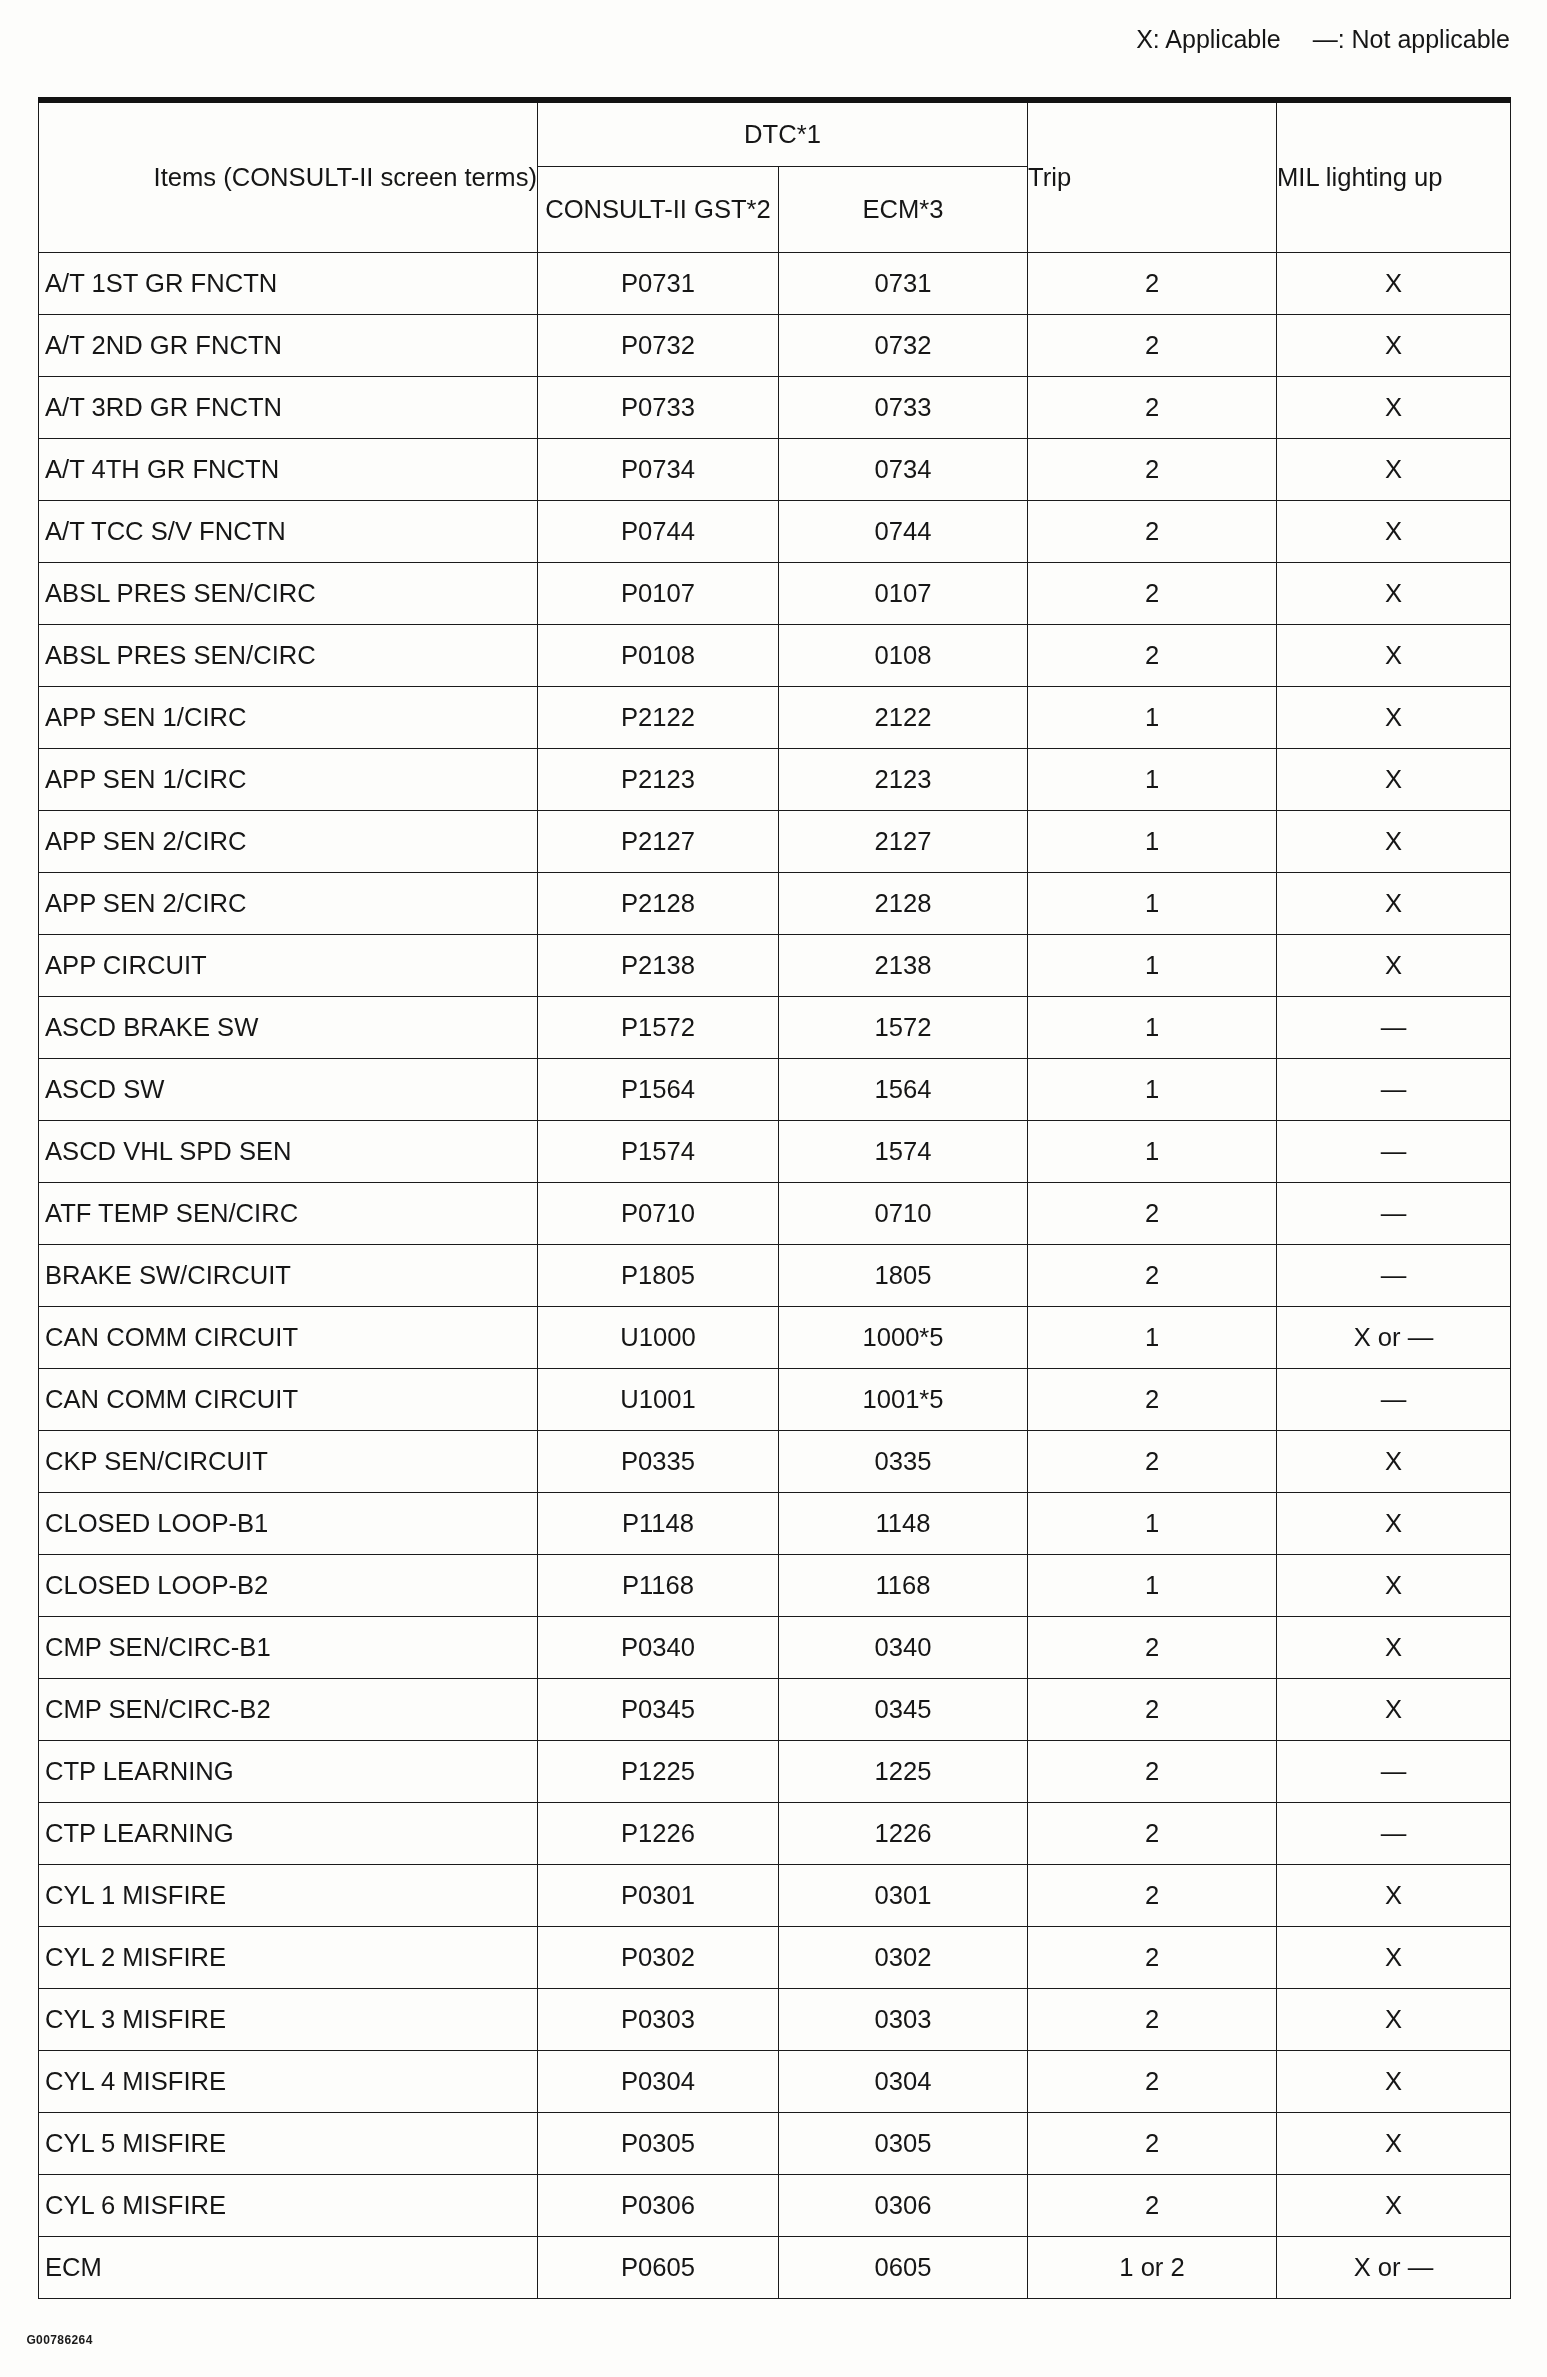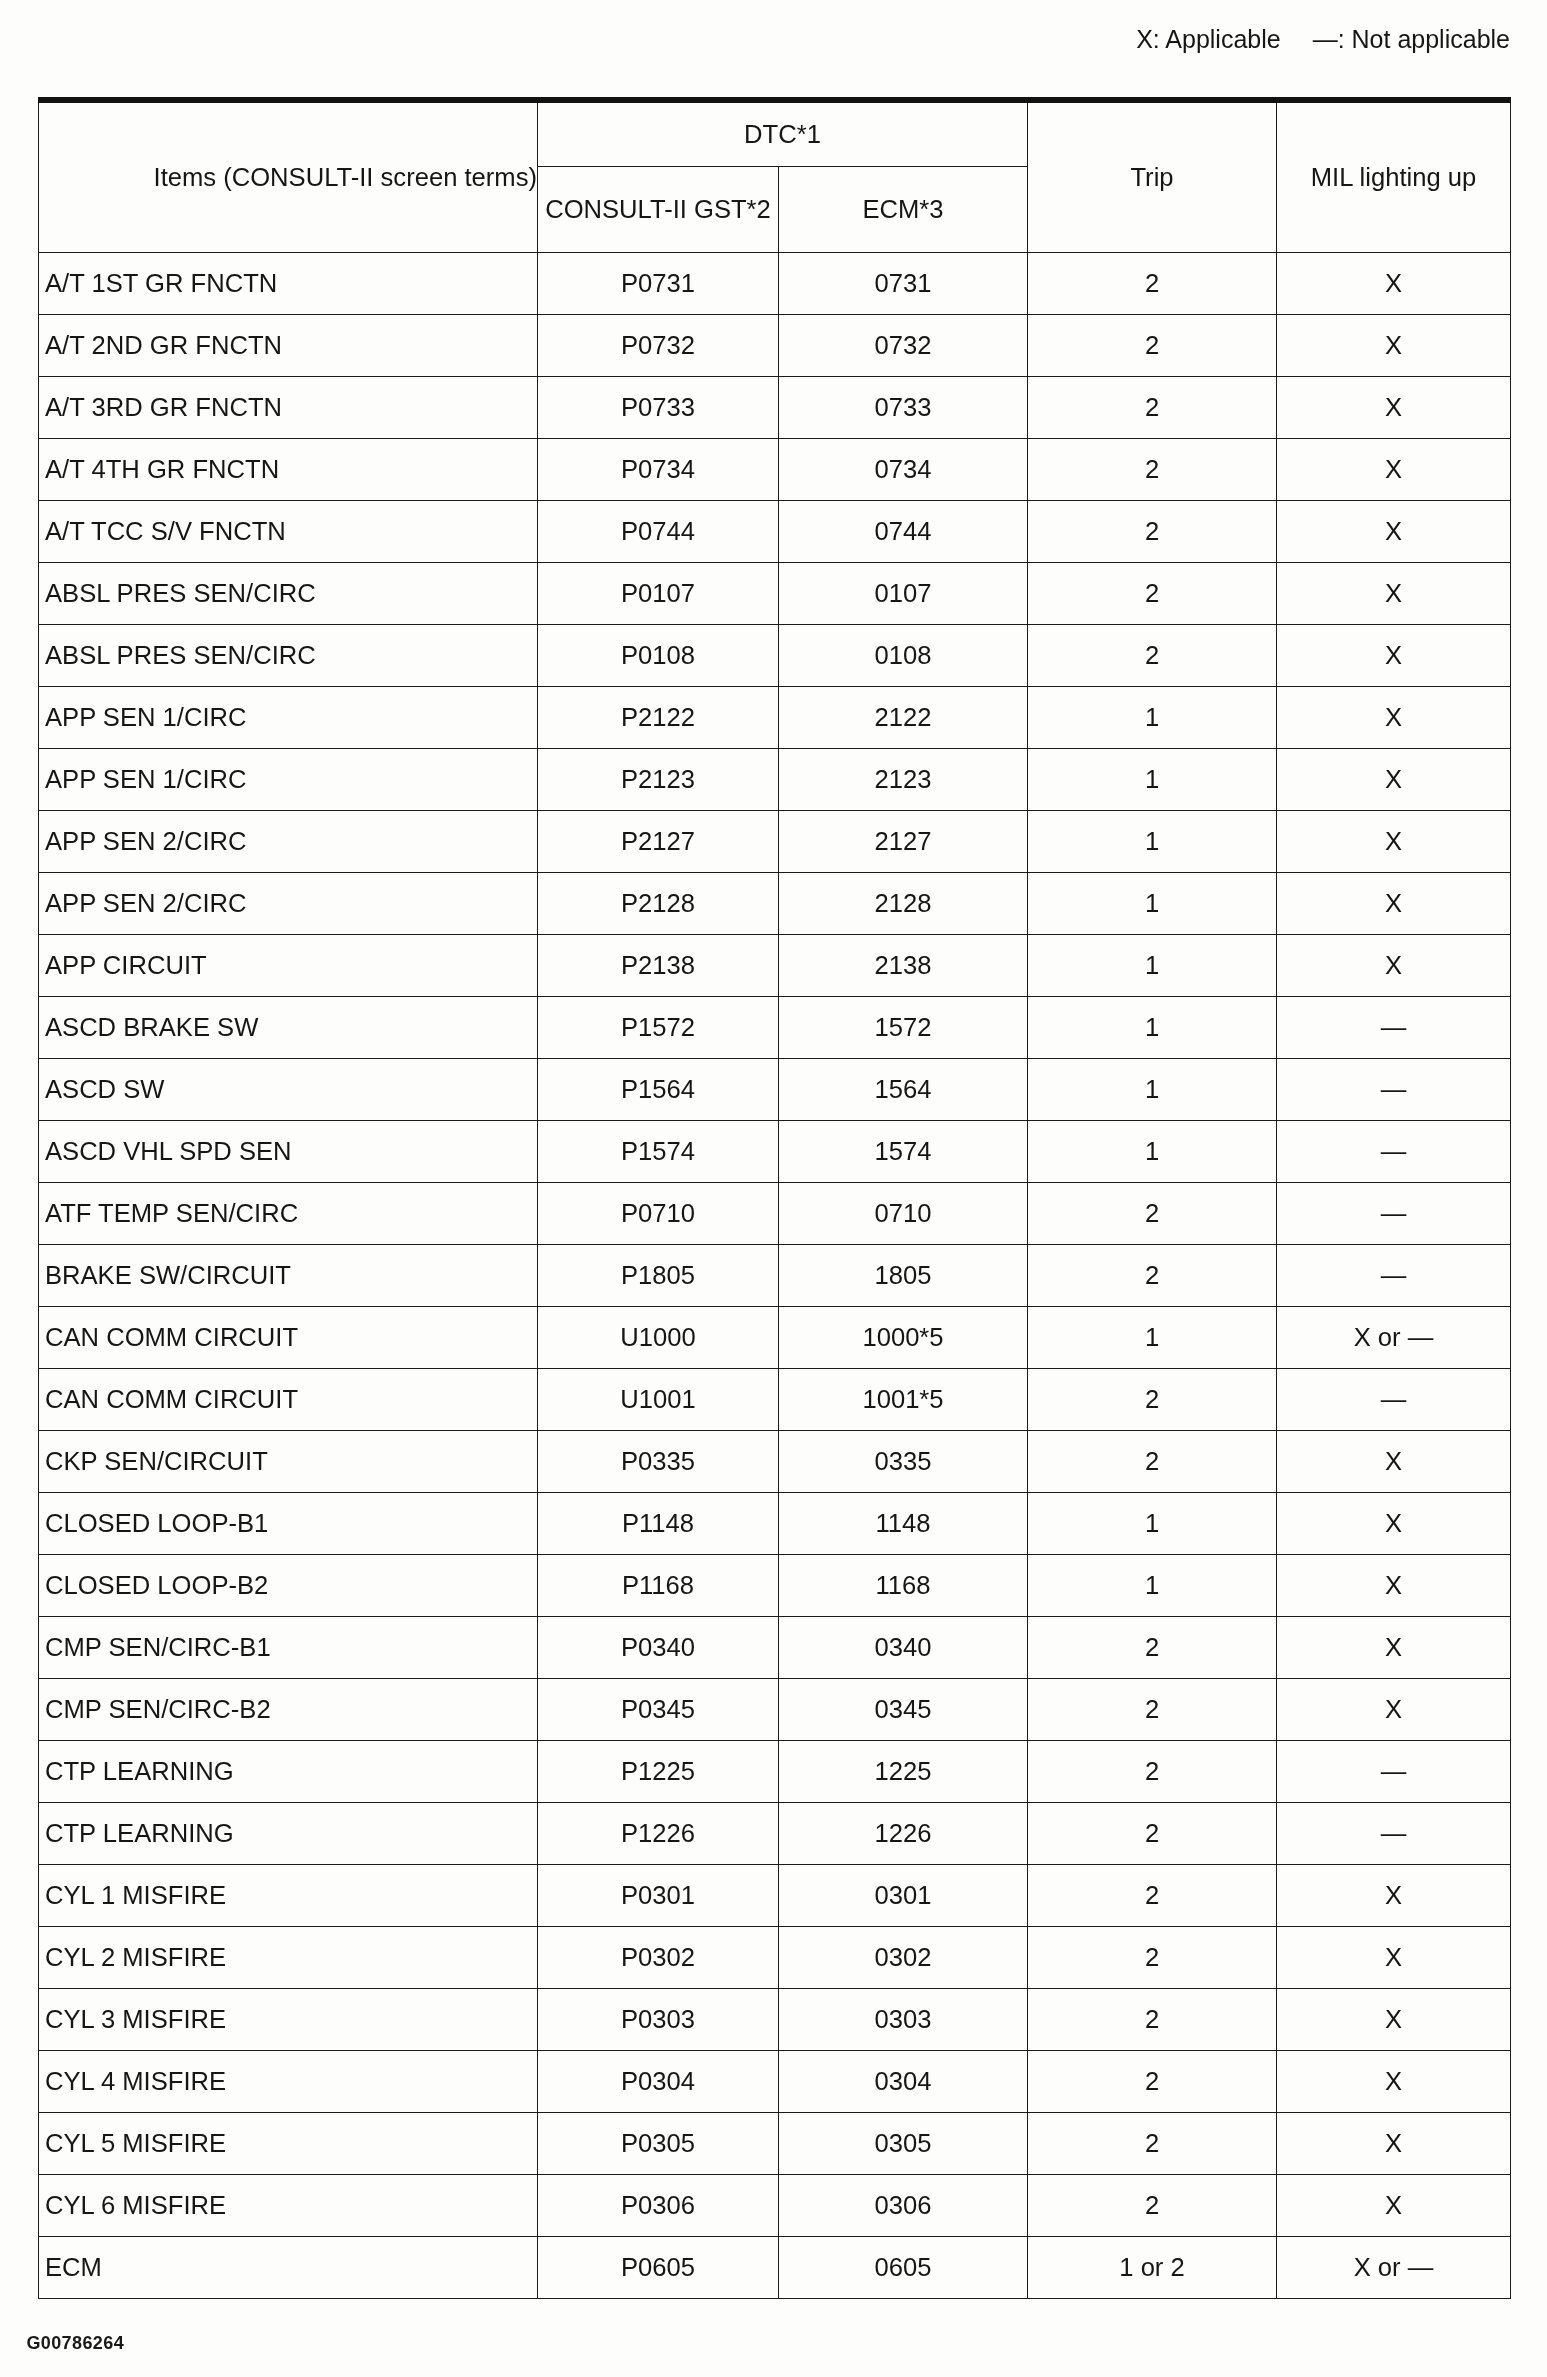--- a/index.html
+++ b/index.html
@@ -44,31 +44,31 @@
     vertical-align: middle;
     padding: 0;
     overflow: hidden;
     white-space: nowrap;
   }
   .dtc-table thead tr.hrow1 th { height: 63px; }
   .dtc-table thead tr.hrow2 th { height: 85px; }
   .th-items { text-align: right; }
   .th-dtc   { text-align: center; }
   .th-sub   { text-align: center; white-space: pre-line; line-height: 1.25; }
-  .th-span  { text-align: center; }
+  .th-span  { text-align: left; }
   .dtc-table tbody td { height: 61px; text-align: center; }
   .dtc-table tbody td.c-item {
     text-align: left;
     padding-left: 6px;
   }
   .figure-code {
     position: absolute;
     left: 26.4px;
     top: 2333px;
-    font-size: 18px;
+    font-size: 12px;
     font-weight: bold;
     letter-spacing: 0.4px;
     color: #1a1a1a;
   }
 </style>
 </head>
 <body>
 
 <div class="page">
 

